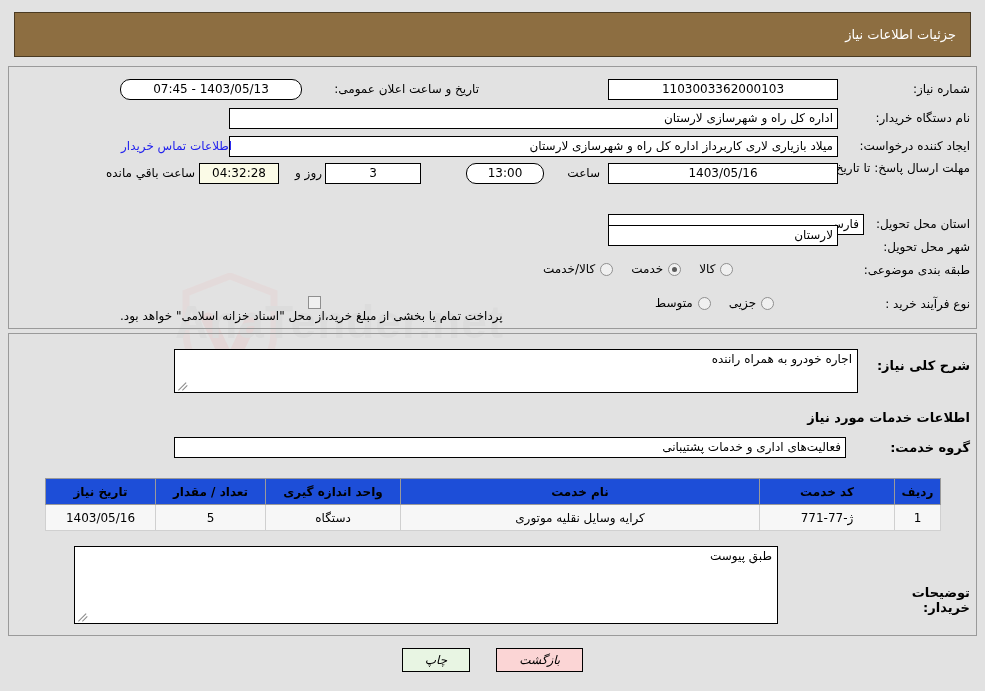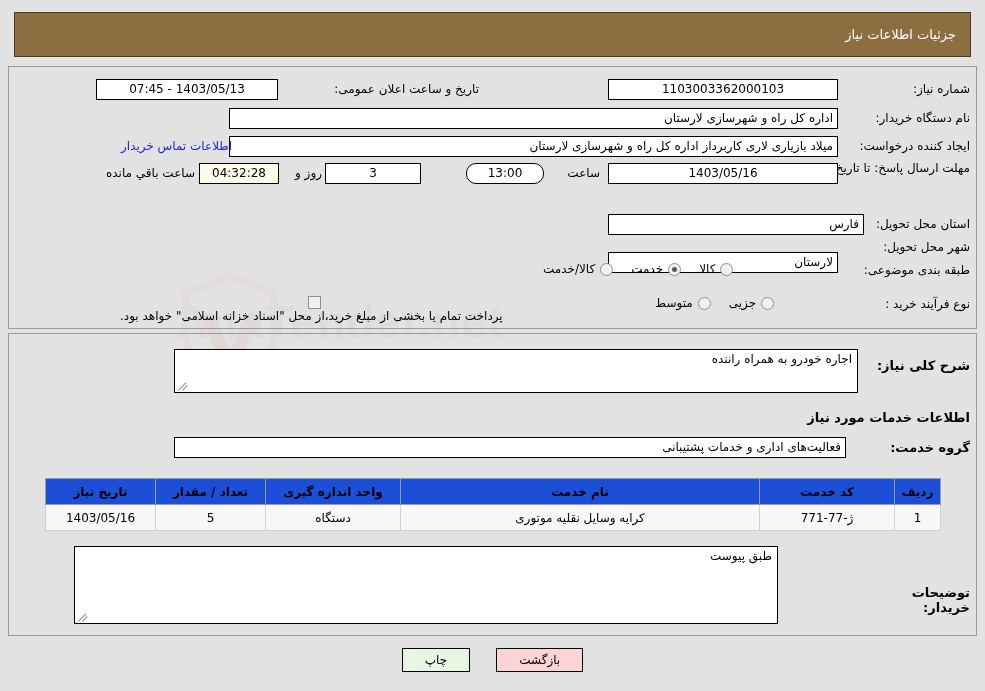--- a/index.html
+++ b/index.html
@@ -106,24 +106,24 @@
   #lbl-prov      { left: 860px; top: 217px; width: 110px; }
   #lbl-city      { left: 860px; top: 240px; width: 110px; }
   #lbl-cat       { left: 843px; top: 263px; width: 127px; }
   #lbl-proc      { left: 843px; top: 297px; width: 127px; }
 
   #f-niaz    { position: absolute; left: 608px; top: 79px;  width: 230px; z-index: 3; }
   #f-org     { position: absolute; left: 229px; top: 108px; width: 609px; z-index: 3; }
   #f-creator { position: absolute; left: 229px; top: 136px; width: 609px; z-index: 3; padding-left: 11px; }
   #f-date    { position: absolute; left: 608px; top: 163px; width: 230px; z-index: 3; }
   #f-prov    { position: absolute; left: 608px; top: 214px; width: 256px; z-index: 3; }
-  #f-city    { position: absolute; left: 608px; top: 252px; width: 230px; z-index: 3; }
+  #f-city    { position: absolute; left: 608px; top: 225px; width: 230px; z-index: 3; }
 
   #lbl-pubdate { position: absolute; left: 289px; top: 82px;  width: 190px; text-align: right; z-index: 3; white-space: nowrap;}
-  #f-pubdate   { position: absolute; left: 96px; top: 79px;  width: 182px; z-index: 3; }
+  #f-pubdate   { position: absolute; left: 120px; top: 79px;  width: 182px; z-index: 3; border-radius: 10px; }
 
   #link-contact { position: absolute; left: 121px; top: 139px; color: #2222ee; font-size: 12px; z-index: 3; white-space: nowrap; cursor: pointer; }
 
   #lbl-hour   { position: absolute; left: 548px; top: 166px; width: 52px; text-align: right; z-index: 3;}
   #f-hour     { position: absolute; left: 466px; top: 163px; width: 78px; z-index: 3; border-radius: 10px; }
   #f-days     { position: absolute; left: 325px; top: 163px; width: 96px; z-index: 3; }
   #lbl-and    { position: absolute; left: 284px; top: 166px; width: 38px; text-align: right; z-index: 3;}
   #f-clock    { position: absolute; left: 199px; top: 163px; width: 80px; z-index: 3; }
   #lbl-remain { position: absolute; left: 93px;  top: 166px; width: 102px; text-align: right; z-index: 3; white-space: nowrap;}
 
@@ -205,20 +205,21 @@
 
   
   .btnbar { position: absolute; left: 0; top: 648px; width: 985px; display: flex; justify-content: center; gap: 26px; z-index: 3; }
   .btn {
     border: 1px solid #000;
     height: 24px; line-height: 22px;
     padding: 0 22px;
     font-size: 12px;
     cursor: pointer;
     text-align: center;
+    font-style: italic;
   }
   .btn-print { background: #e8f5e3; }
   .btn-back  { background: #fbd5d5; }
 </style>
 </head>
 <body>
 
 <div id="page">
 
   <div class="watermark">

